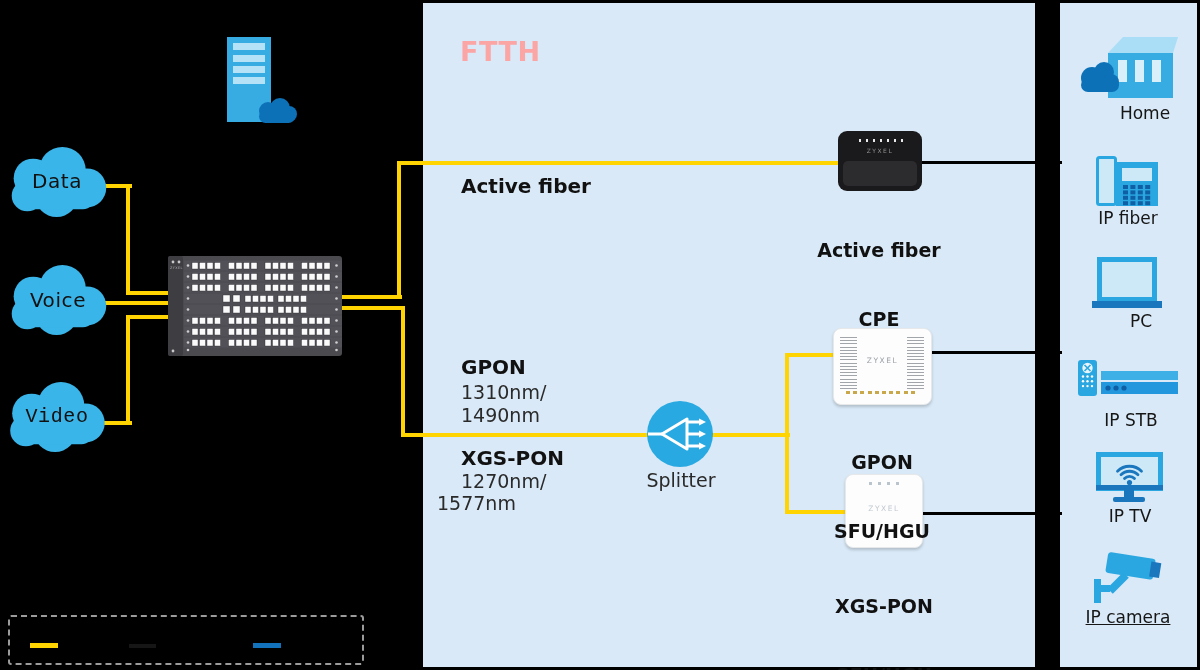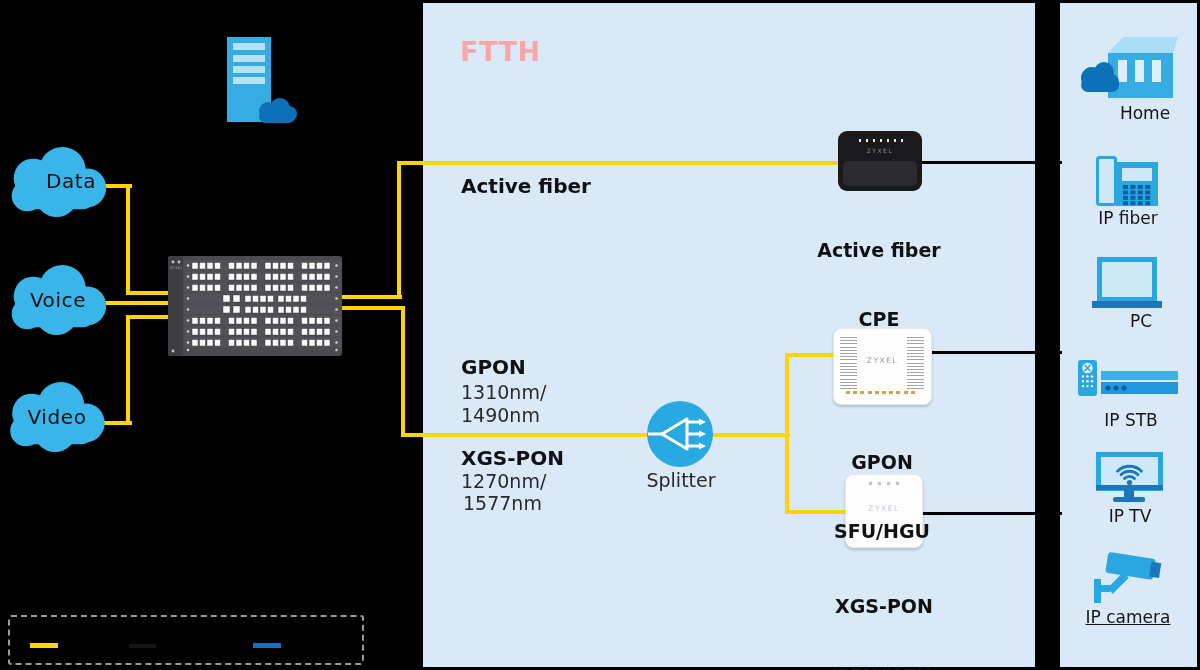--- a/index.html
+++ b/index.html
@@ -84,41 +84,41 @@
   </svg>
 
   <svg class="abs" style="left:7px;top:145px;z-index:4;" width="103" height="76" viewBox="0 0 104 78">
     <circle cx="26" cy="34" r="20" fill="#3ab5e9"></circle>
       <circle cx="56" cy="26" r="24" fill="#3ab5e9"></circle>
     <circle cx="81" cy="44" r="20" fill="#3ab5e9"></circle>
       <circle cx="20" cy="52" r="16" fill="#3ab5e9"></circle>
     <circle cx="50" cy="52" r="22" fill="#3ab5e9"></circle>
       <rect x="12" y="40" width="78" height="26" rx="13" fill="#3ab5e9"></rect>
   </svg>
-  <div class="lbl cloud-lbl ctr" style="left:57px;top:169px;margin-left:14px;">Data</div>
+  <div class="lbl cloud-lbl ctr" style="left:57px;top:169px;">Data</div>
 
   <svg class="abs" style="left:7px;top:263px;z-index:4;" width="103" height="76" viewBox="0 0 104 78">
     <circle cx="26" cy="34" r="20" fill="#3ab5e9"></circle>
       <circle cx="56" cy="26" r="24" fill="#3ab5e9"></circle>
     <circle cx="81" cy="44" r="20" fill="#3ab5e9"></circle>
       <circle cx="20" cy="52" r="16" fill="#3ab5e9"></circle>
     <circle cx="50" cy="52" r="22" fill="#3ab5e9"></circle>
       <rect x="12" y="40" width="78" height="26" rx="13" fill="#3ab5e9"></rect>
   </svg>
   <div class="lbl cloud-lbl ctr" style="left:58px;top:288px;">Voice</div>
 
   <svg class="abs" style="left:4px;top:380px;z-index:4;" width="106" height="76" viewBox="0 0 104 78">
     <circle cx="26" cy="34" r="20" fill="#3ab5e9"></circle>
       <circle cx="56" cy="26" r="24" fill="#3ab5e9"></circle>
     <circle cx="81" cy="44" r="20" fill="#3ab5e9"></circle>
       <circle cx="20" cy="52" r="16" fill="#3ab5e9"></circle>
     <circle cx="50" cy="52" r="22" fill="#3ab5e9"></circle>
       <rect x="12" y="40" width="78" height="26" rx="13" fill="#3ab5e9"></rect>
   </svg>
-  <div class="lbl cloud-lbl ctr" style="left:57px;top:405px;">Video</div>
+  <div class="lbl cloud-lbl ctr" style="left:57px;top:405px;font-family:Liberation Mono, monospace;">Video</div>
 
   <svg class="abs" style="left:168px;top:256px;z-index:5;" width="174" height="100" viewBox="0 0 174 100" id="olt-svg">
     <g id="olt-base">
         <rect x="0" y="0" width="174" height="100" rx="3" fill="#4a4a4f"></rect>
         <rect x="0" y="0" width="15" height="100" rx="2" fill="#3d3d42"></rect>
         <circle cx="5" cy="6" r="1.4" fill="#c9c9c9"></circle>
         <circle cx="11" cy="6" r="1.4" fill="#c9c9c9"></circle>
         <circle cx="5" cy="95" r="1.4" fill="#c9c9c9"></circle>
         <rect x="16" y="4.5" width="158" height="10" fill="#525158"></rect>
         <circle cx="20" cy="9.5" r="1.3" fill="#cfcfcf"></circle>
@@ -266,21 +266,21 @@
     <text x="2" y="13" font-size="3.4" fill="#b0b0b0" letter-spacing="0.4">ZYXEL</text>
   </svg>
 
   <div class="lbl ftth-title" style="left:460px;top:36px;">FTTH</div>
   <div class="lbl seg-head" style="left:461px;top:174px;">Active fiber</div>
   <div class="lbl seg-head" style="left:461px;top:355px;">GPON</div>
   <div class="lbl seg-sub" style="left:461px;top:381px;">1310nm/</div>
   <div class="lbl seg-sub" style="left:461px;top:404px;">1490nm</div>
   <div class="lbl seg-head" style="left:461px;top:446px;">XGS-PON</div>
   <div class="lbl seg-sub" style="left:461px;top:470px;">1270nm/</div>
-  <div class="lbl seg-sub" style="left:463px;top:492px;">1577nm</div>
+  <div class="lbl seg-sub" style="left:437px;top:492px;">1577nm</div>
 
   <svg class="abs" style="left:647px;top:401px;z-index:7;" width="66" height="66" viewBox="0 0 66 66">
     <circle cx="33" cy="33" r="33" fill="#29a9e1"></circle>
     <path d="M1,33 H15" stroke="#fff" stroke-width="3" fill="none"></path>
     <path d="M15,33 L40,18 L40,48 Z" stroke="#fff" stroke-width="3" fill="none" stroke-linejoin="round"></path>
     <path d="M40,21 H52 M40,33 H52 M40,45 H52" stroke="#fff" stroke-width="3" fill="none"></path>
     <polygon points="52,17.5 59,21 52,24.5" fill="#fff"></polygon>
     <polygon points="52,29.5 59,33 52,36.5" fill="#fff"></polygon>
     <polygon points="52,41.5 59,45 52,48.5" fill="#fff"></polygon>
   </svg>

